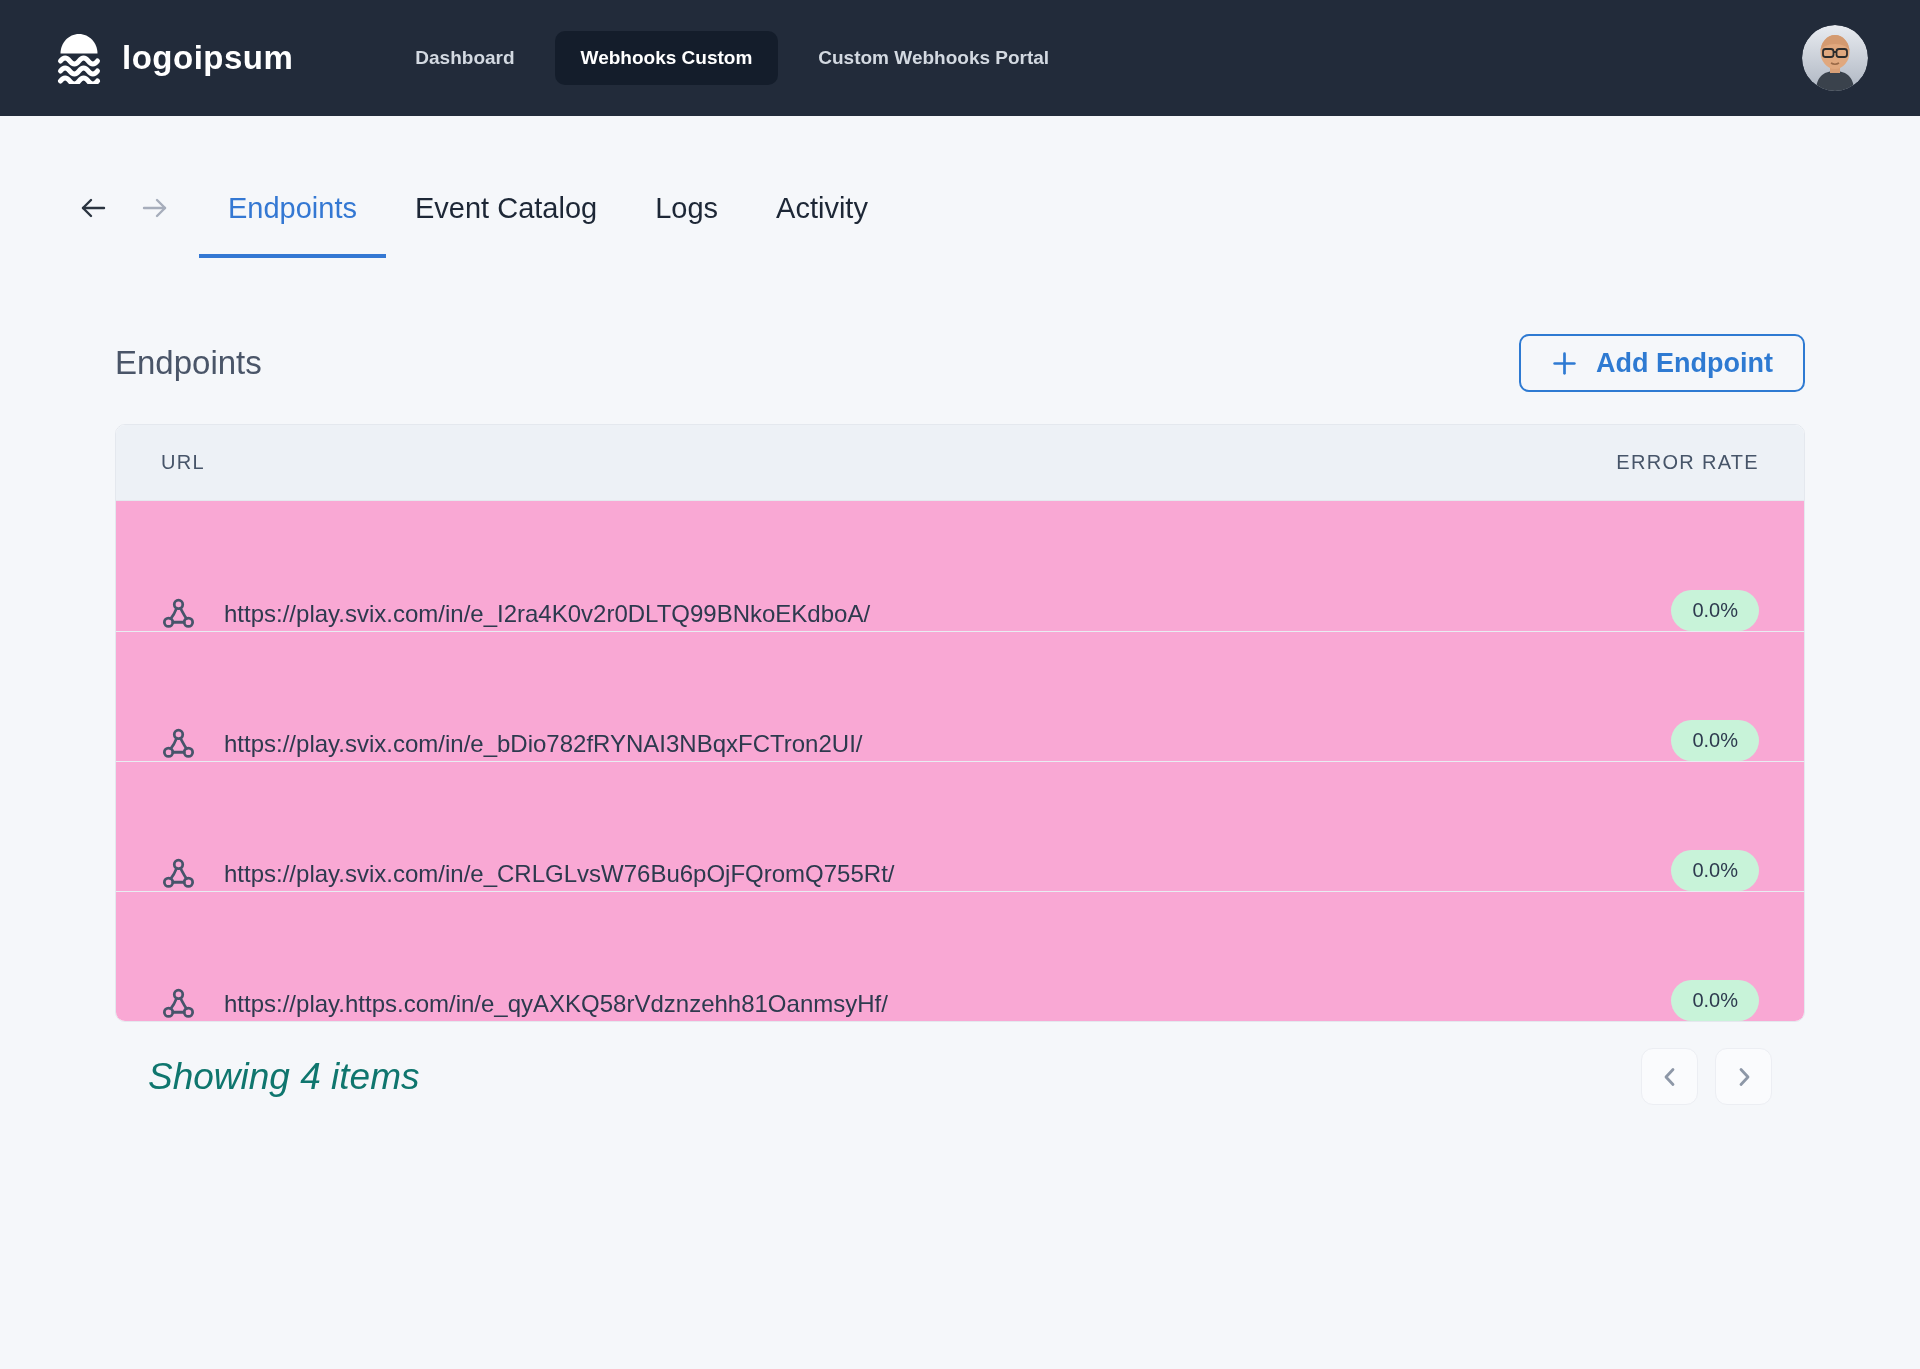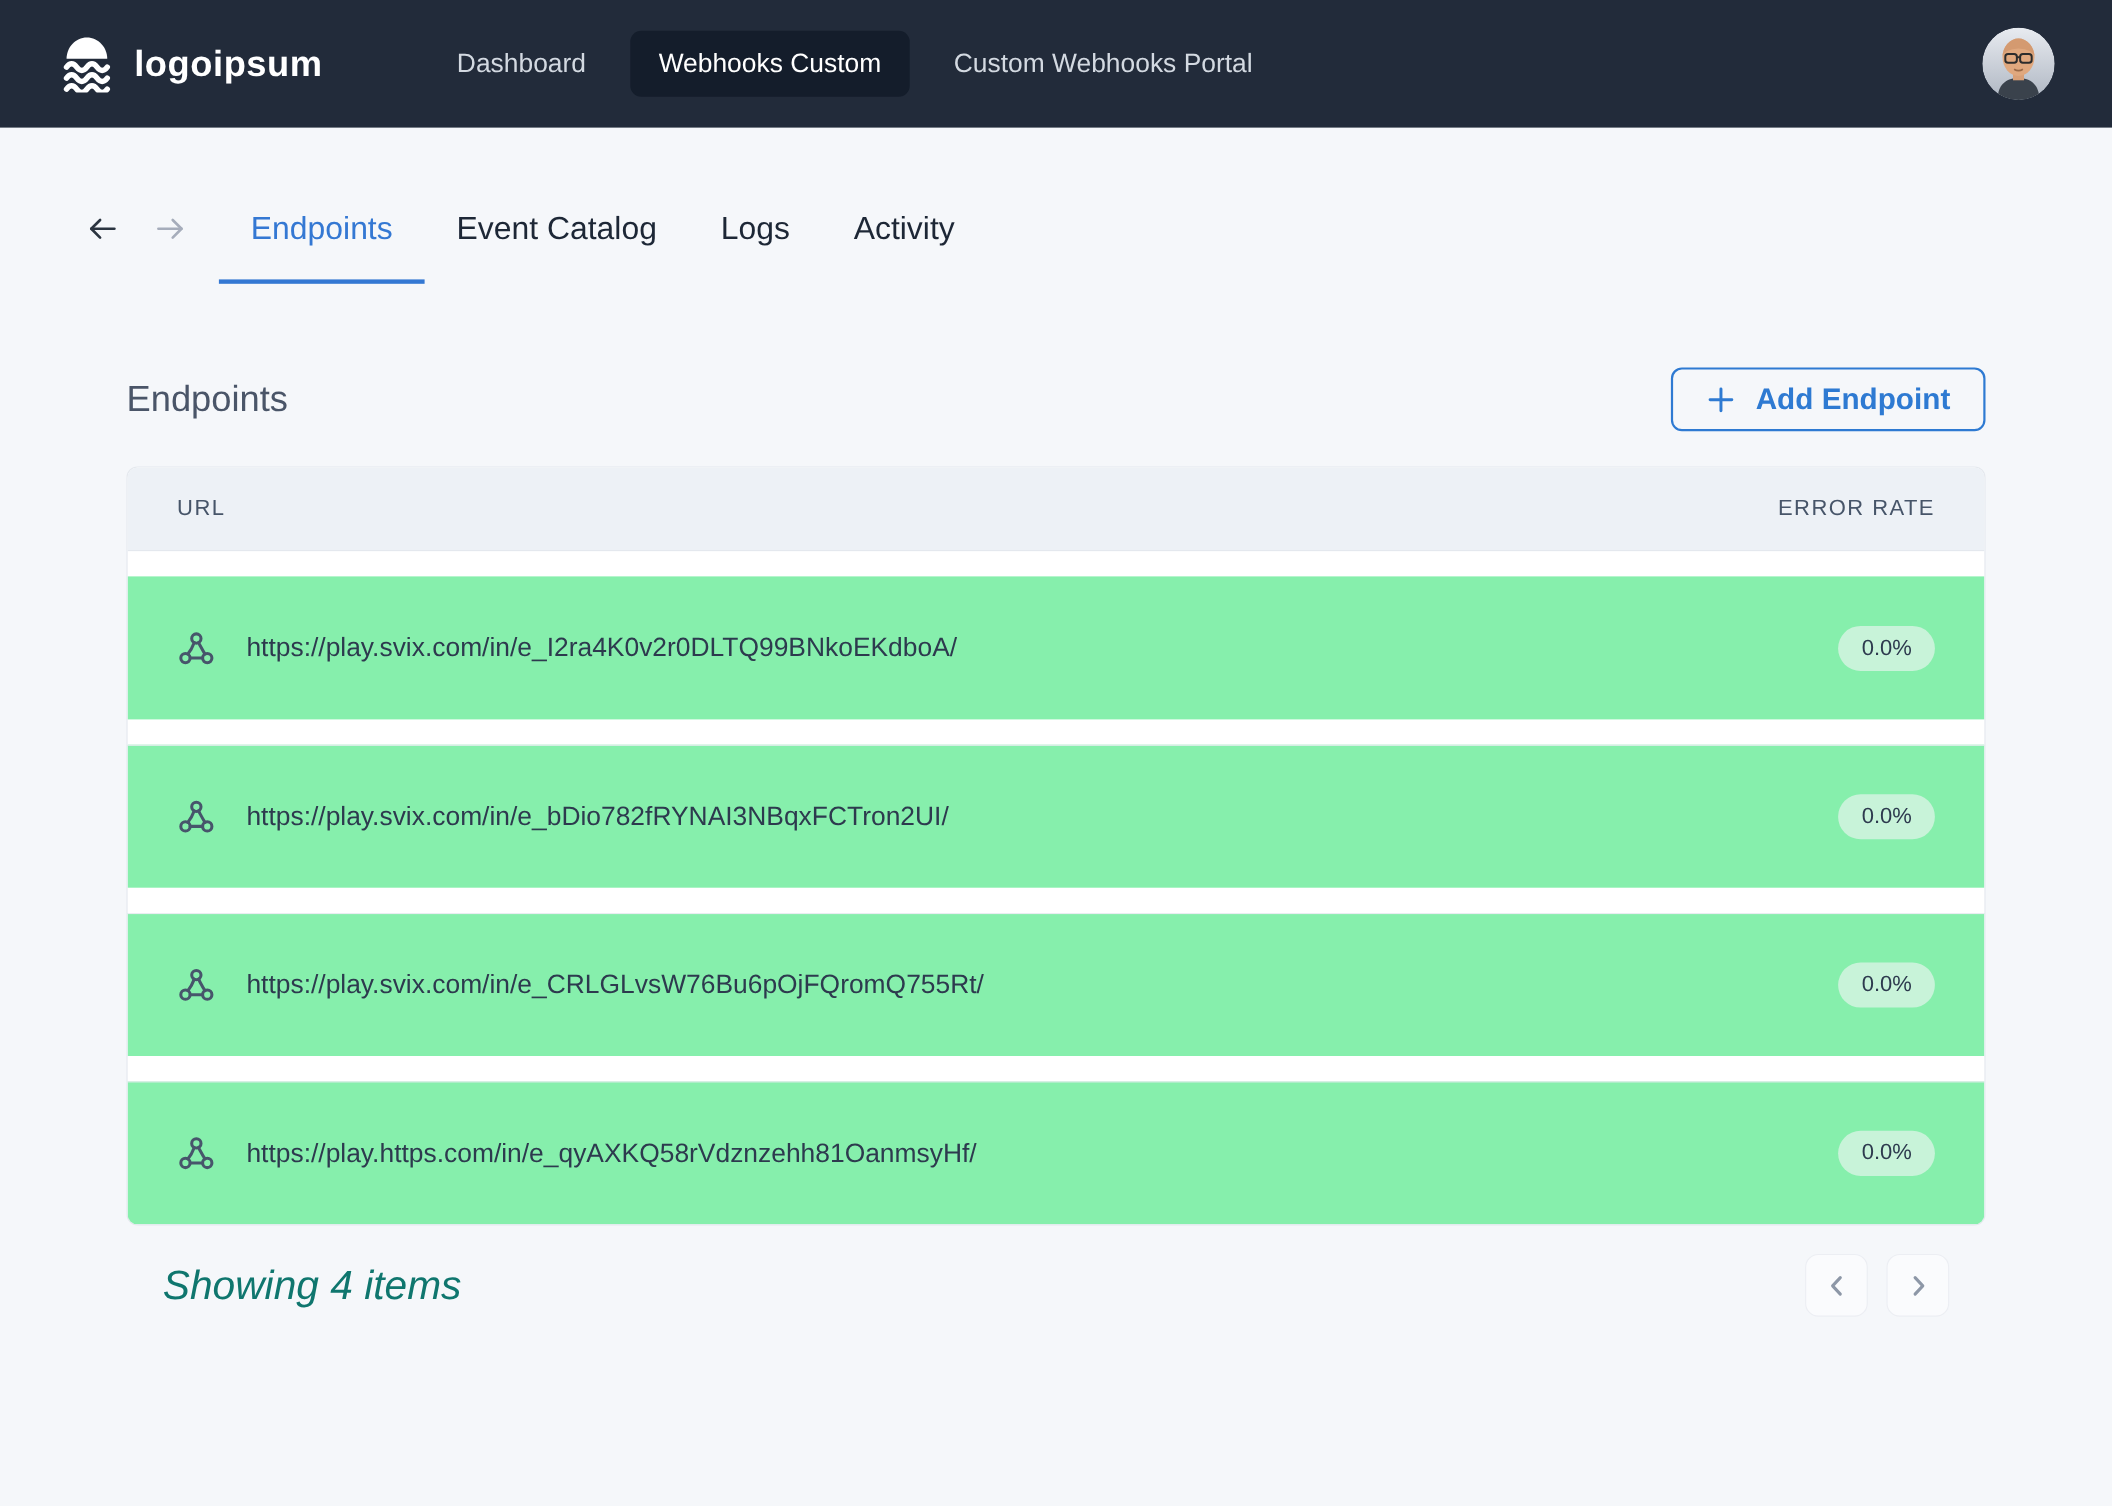--- a/index.html
+++ b/index.html
@@ -14,21 +14,21 @@
   
   .navbar {
     height:116px; background:#222b3a;
     display:flex; align-items:center;
     padding:13px 52px;
   }
   .brand { display:flex; align-items:center; gap:16px; cursor:pointer; }
   .brand-text { color:#ffffff; font-size:33px; font-weight:700; letter-spacing:.5px; }
   .nav-links { display:flex; align-items:center; gap:14px; margin-left:96px; }
   .nav-item {
-    color:#d3d9e1; font-size:24px; font-weight:400;
+    color:#d3d9e1; font-size:19px; font-weight:700;
     padding:16px 26px; border-radius:10px; cursor:pointer; white-space:nowrap;
   }
   .nav-item.active { background:#141d2b; color:#ffffff; }
   .avatar {
     margin-left:auto; width:66px; height:66px; border-radius:50%;
     overflow:hidden; cursor:pointer; flex:0 0 auto;
   }
 
   
   .tabbar {
@@ -73,22 +73,22 @@
   .thead {
     height:76px; background:#edf1f6;
     display:flex; align-items:center; justify-content:space-between;
     padding:0 45px; border-bottom:1px solid #e4e8ee;
   }
   .th {
     font-size:20px; font-weight:400; letter-spacing:1.3px;
     color:#475569; text-transform:uppercase;
   }
   .trow {
-    height:130px; display:flex; align-items:center;
-    padding:0 45px; background:#86efac; cursor:pointer;margin-top:23px;
+    height:130px; display:flex; align-items:flex-end;
+    padding:0 45px; background:#f9a8d4; cursor:pointer;
   }
   .trow + .trow { border-top:1px solid #e9edf2; }
   .row-left { display:flex; align-items:center; gap:28px; min-width:0; }
   .url { font-size:24px; color:#2d3a4e; white-space:nowrap; }
   .badge {
     margin-left:auto;
     background:#c8f3d9; color:#2d3a4e;
     font-size:20px; font-weight:500;
     padding:9px 21px; border-radius:999px;
   }

